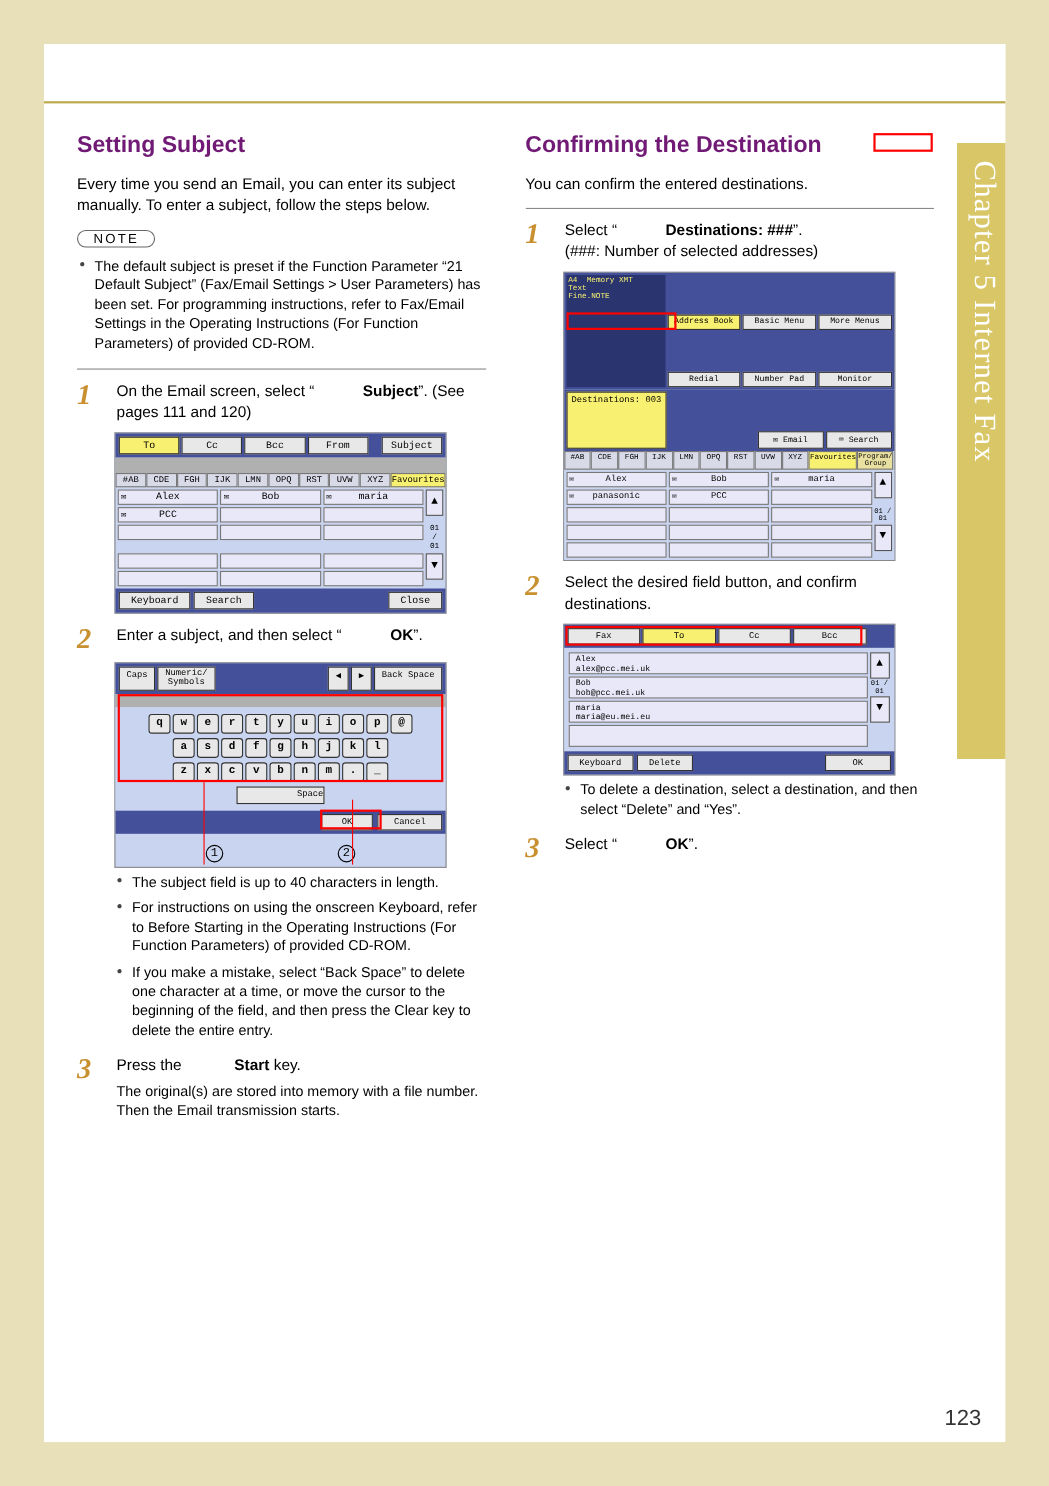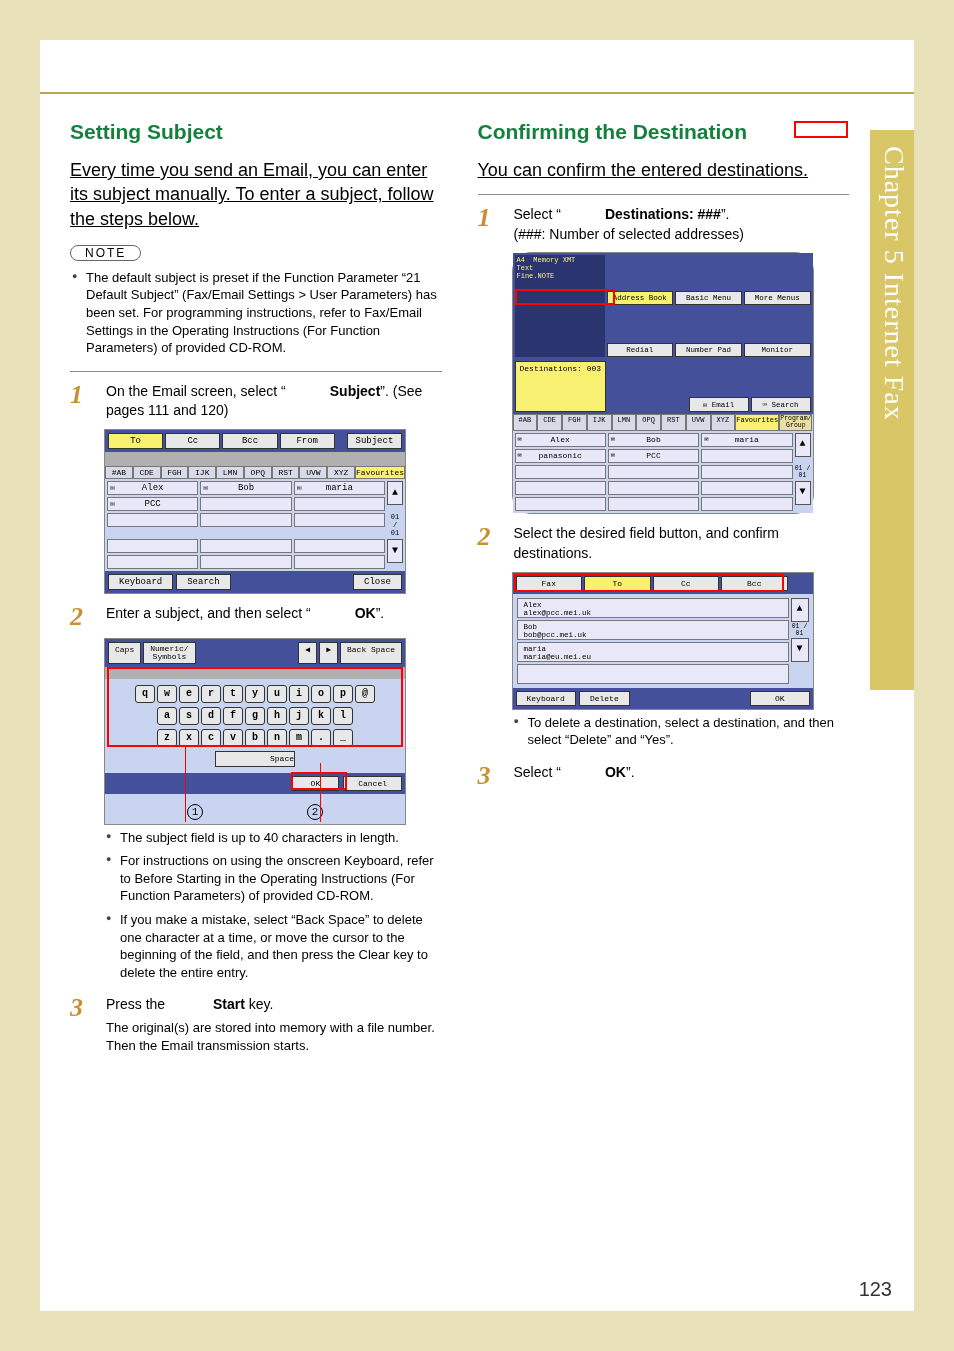--- a/index.html
+++ b/index.html
@@ -46,27 +46,27 @@
     position: absolute;
     top: 80px;
     left: 30px;
     right: 65px;
     bottom: 30px;
     display: flex;
     gap: 36px;
   }
   .col { flex: 1; }
   h2.section {
-    color: #15803d;
+    color: #701a75;
     font-family: Arial, sans-serif;
     font-weight: bold;
     font-size: 21px;
     margin: 0 0 14px 0;
   }
-  p.intro { font-size: 18px; line-height: 1.35; margin: 0 0 12px 0; text-decoration: underline; }
+  p.intro { font-size: 14px; line-height: 1.35; margin: 0 0 12px 0; }
   hr.rule { border: none; border-top: 1px solid #888; margin: 6px 0 10px 0; }
   .note-badge {
     display: inline-block;
     border: 1px solid #666;
     border-radius: 12px;
     padding: 0px 14px;
     font-size: 12px;
     letter-spacing: 2px;
     margin-bottom: 6px;
   }
@@ -131,21 +131,21 @@
   .ss2 .kbody { background:#c8d4f0; padding:4px 2px; }
   .ss2 .key { width:20px; height:18px; background:#e8e8e8; border:1px solid #333; border-radius:3px; text-align:center; font-size:10px; line-height:16px; font-weight:bold; }
   .ss2 .space { width:80px; height:16px; background:#e8e8e8; border:1px solid #333; font-size:8px; text-align:right; line-height:14px; }
   .ss2 .kbot { background:#445099; padding:3px; display:flex; gap:4px; justify-content:flex-end; }
   .ss2 .callouts { display:flex; justify-content:space-around; padding:10px 30px 4px; font-size:13px; }
   .ss2 .callouts span { color:#000; }
   .ss2 .cnum { display:inline-block; border:1px solid #000; border-radius:50%; width:16px; height:16px; text-align:center; line-height:14px; font-size:11px; }
   .ss2 .redguide { position:absolute; width:1px; background:red; }
 
   
-  .ss3 { width: 302px; position:relative;border-radius:19px; }
+  .ss3 { width: 302px; position:relative; }
   .ss3 .red3 { position:absolute; border:2px solid red; pointer-events:none; z-index:2; }
   .ss3 .top { display:flex; background:#445099; padding:2px; gap:2px; }
   .ss3 .docinfo { flex:0 0 90px; background:#2a3570; color:#f8f070; font-size:7px; padding:2px; line-height:1.1; }
   .ss3 .menucol { flex:1; display:flex; flex-direction:column; gap:2px; }
   .ss3 .menurow { display:flex; gap:2px; }
   .ss3 .mb { flex:1; background:#e8e8e8; border:1px solid #333; font-size:7.5px; text-align:center; padding:2px 0;margin-top:36px; }
   .ss3 .mb.yel { background:#f8f070; }
   .ss3 .deststrip { background:#445099; padding:2px; display:flex; gap:2px; }
   .ss3 .destbox { background:#f8f070; border:1px solid #333; padding:2px 4px; font-size:8px; }
   .ss3 .dspacer { flex:1; }

